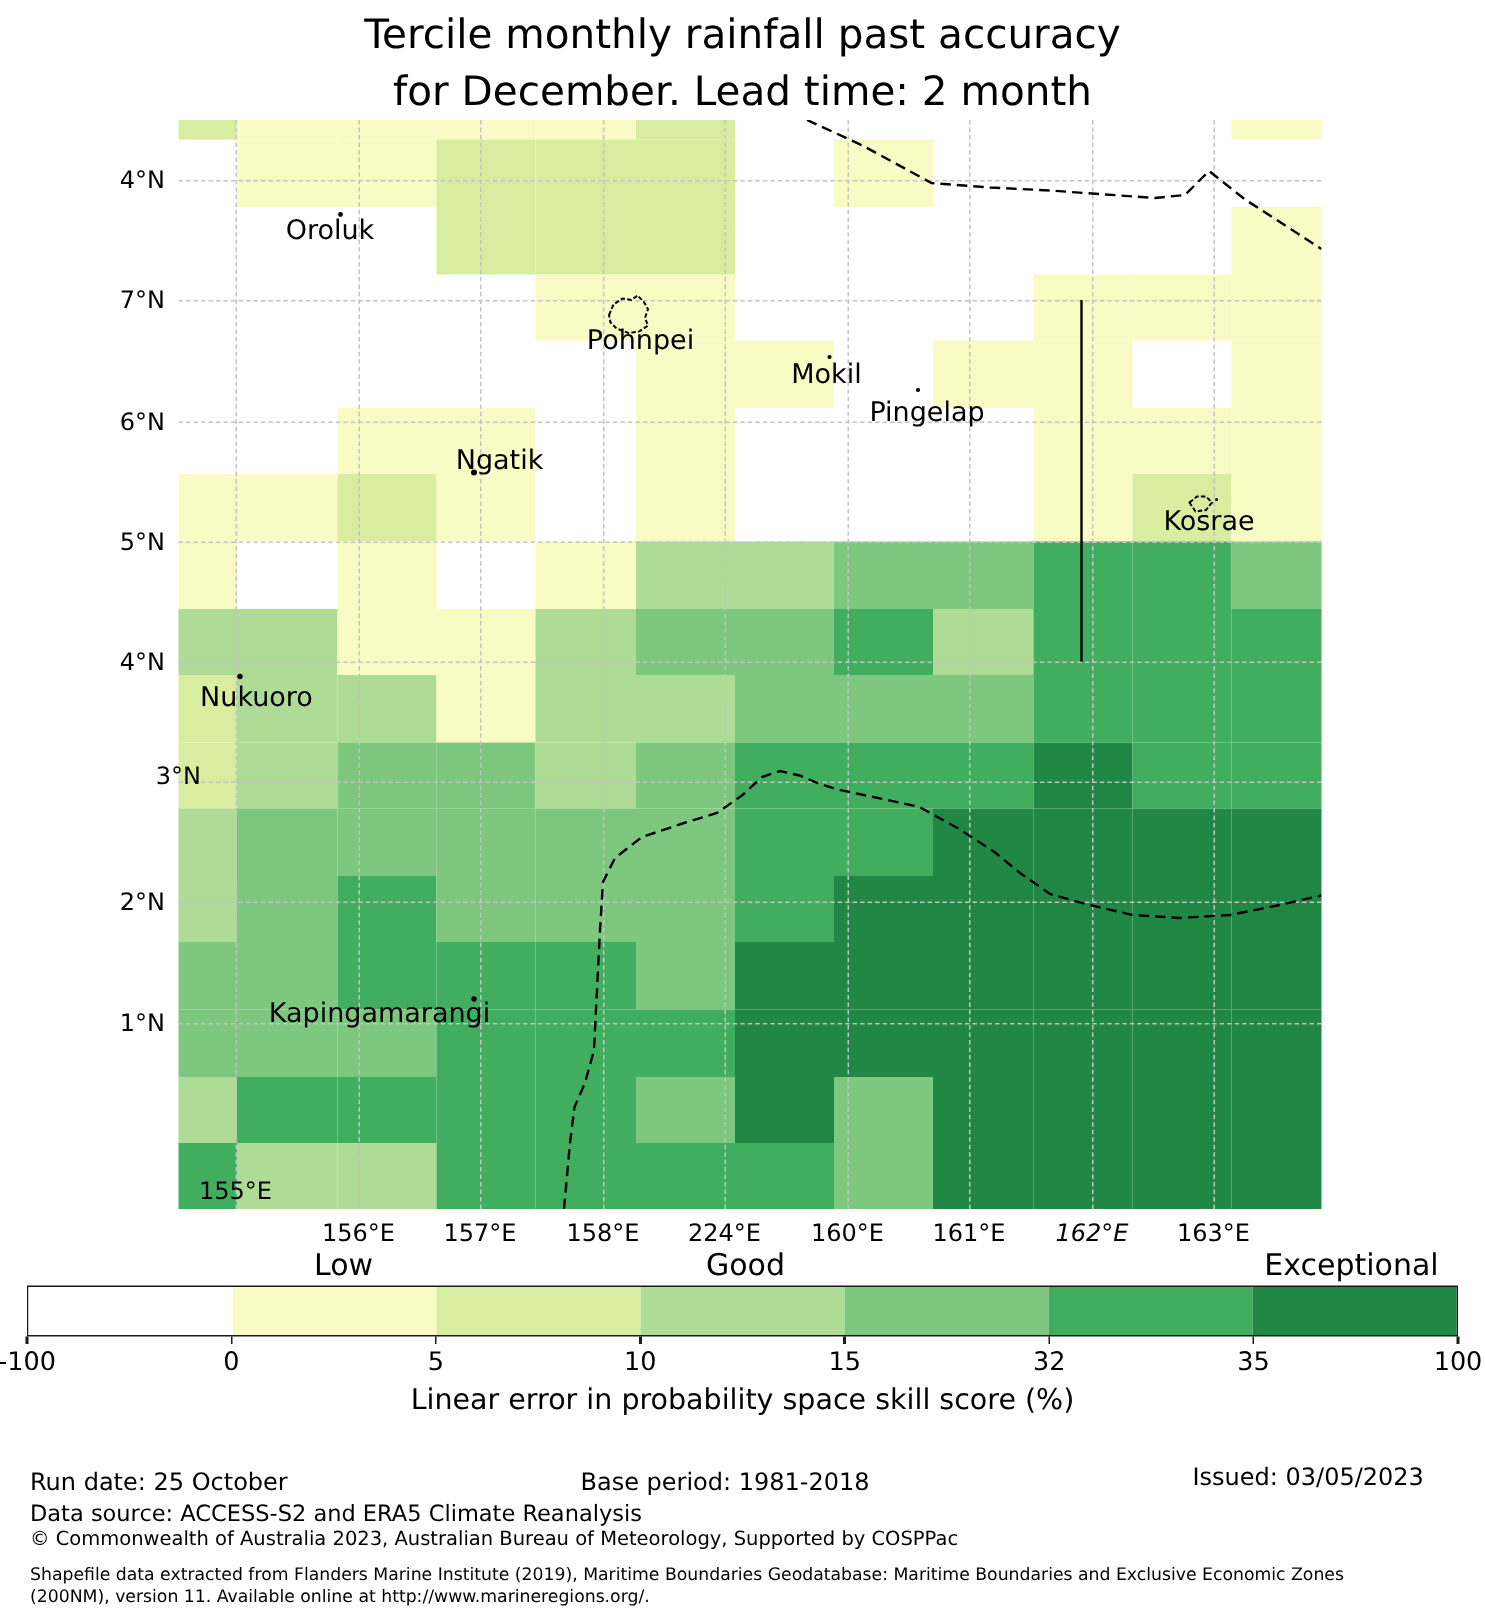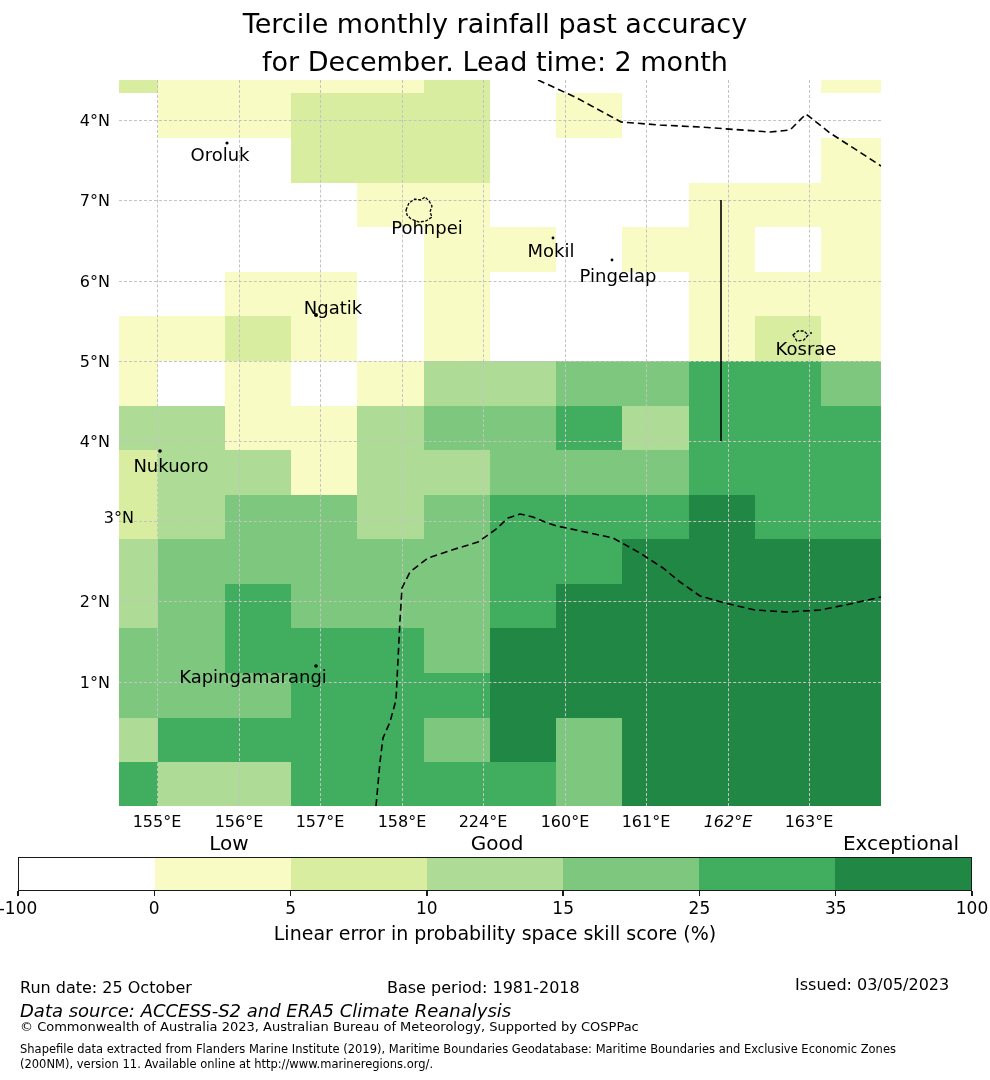--- a/index.html
+++ b/index.html
@@ -250,21 +250,21 @@
         <div class="ytick" style="left: 110px; top: 120px;">4°N</div>
         <div class="ytick" style="left: 110px; top: 200px;">7°N</div>
         <div class="ytick" style="left: 110px; top: 281px;">6°N</div>
         <div class="ytick" style="left: 110px; top: 361px;">5°N</div>
         <div class="ytick" style="left: 110px; top: 441px;">4°N</div>
         <div class="ytick" style="left: 110px; top: 517px; margin-left: 24px;">3°N</div>
         <div class="ytick" style="left: 110px; top: 601px;">2°N</div>
         <div class="ytick" style="left: 110px; top: 682px;">1°N</div>
       </div>
     <div>
-        <div class="xtick" style="left: 157px; top: 812px;">155°E</div>
+        <div class="xtick" style="left: 157px; top: 784px;">155°E</div>
         <div class="xtick" style="left: 239px; top: 812px;">156°E</div>
         <div class="xtick" style="left: 320px; top: 812px;">157°E</div>
         <div class="xtick" style="left: 402px; top: 812px;">158°E</div>
         <div class="xtick" style="left: 483px; top: 812px;">224°E</div>
         <div class="xtick" style="left: 565px; top: 812px;">160°E</div>
         <div class="xtick" style="left: 646px; top: 812px;">161°E</div>
         <div class="xtick" style="left: 728px; top: 812px; font-style: italic;">162°E</div>
         <div class="xtick" style="left: 809px; top: 812px;">163°E</div>
       </div>
   </div>
@@ -288,28 +288,28 @@
       <div class="cbar-ticklabel" style="left: 18px; top: 898px;">-100</div>
       <div class="cbar-tickmark" style="left: 153.536px; top: 891px;"></div>
       <div class="cbar-ticklabel" style="left: 154.286px; top: 898px;">0</div>
       <div class="cbar-tickmark" style="left: 289.821px; top: 891px;"></div>
       <div class="cbar-ticklabel" style="left: 290.571px; top: 898px;">5</div>
       <div class="cbar-tickmark" style="left: 426.107px; top: 891px;"></div>
       <div class="cbar-ticklabel" style="left: 426.857px; top: 898px;">10</div>
       <div class="cbar-tickmark" style="left: 562.393px; top: 891px;"></div>
       <div class="cbar-ticklabel" style="left: 563.143px; top: 898px;">15</div>
       <div class="cbar-tickmark" style="left: 698.679px; top: 891px;"></div>
-      <div class="cbar-ticklabel" style="left: 699.429px; top: 898px;">25</div>
+      <div class="cbar-ticklabel" style="left: 699.429px; top: 898px;">32</div>
       <div class="cbar-tickmark" style="left: 834.964px; top: 891px;"></div>
       <div class="cbar-ticklabel" style="left: 835.714px; top: 898px;">35</div>
       <div class="cbar-tickmark" style="left: 971.25px; top: 891px;"></div>
       <div class="cbar-ticklabel" style="left: 972px; top: 898px;">100</div>
     </div>
   <div class="cbar-axislabel" style="top:922px;">Linear error in probability space skill score (%)</div>
 
   <div class="ft" style="left:20px;top:978px;font-size:16px;">Run date: 25 October</div>
   <div class="ft" style="left:387px;top:978px;font-size:16px;">Base period: 1981-2018</div>
   <div class="ft" style="left:795px;top:975px;font-size:16px;">Issued: 03/05/2023</div>
-  <div class="ft" style="left:20px;top:1000px;font-size:18px;font-style:italic;">Data source: ACCESS-S2 and ERA5 Climate Reanalysis</div>
+  <div class="ft" style="left:20px;top:1000px;font-size:15px;">Data source: ACCESS-S2 and ERA5 Climate Reanalysis</div>
   <div class="ft" style="left:20px;top:1019px;font-size:13px;">© Commonwealth of Australia 2023, Australian Bureau of Meteorology, Supported by COSPPac</div>
   <div class="ft" style="left:20px;top:1042px;font-size:11.5px;">Shapefile data extracted from Flanders Marine Institute (2019), Maritime Boundaries Geodatabase: Maritime Boundaries and Exclusive Economic Zones</div>
   <div class="ft" style="left:20px;top:1057px;font-size:11.5px;">(200NM), version 11. Available online at http://www.marineregions.org/.</div>
 </div>
 
 </body></html>

